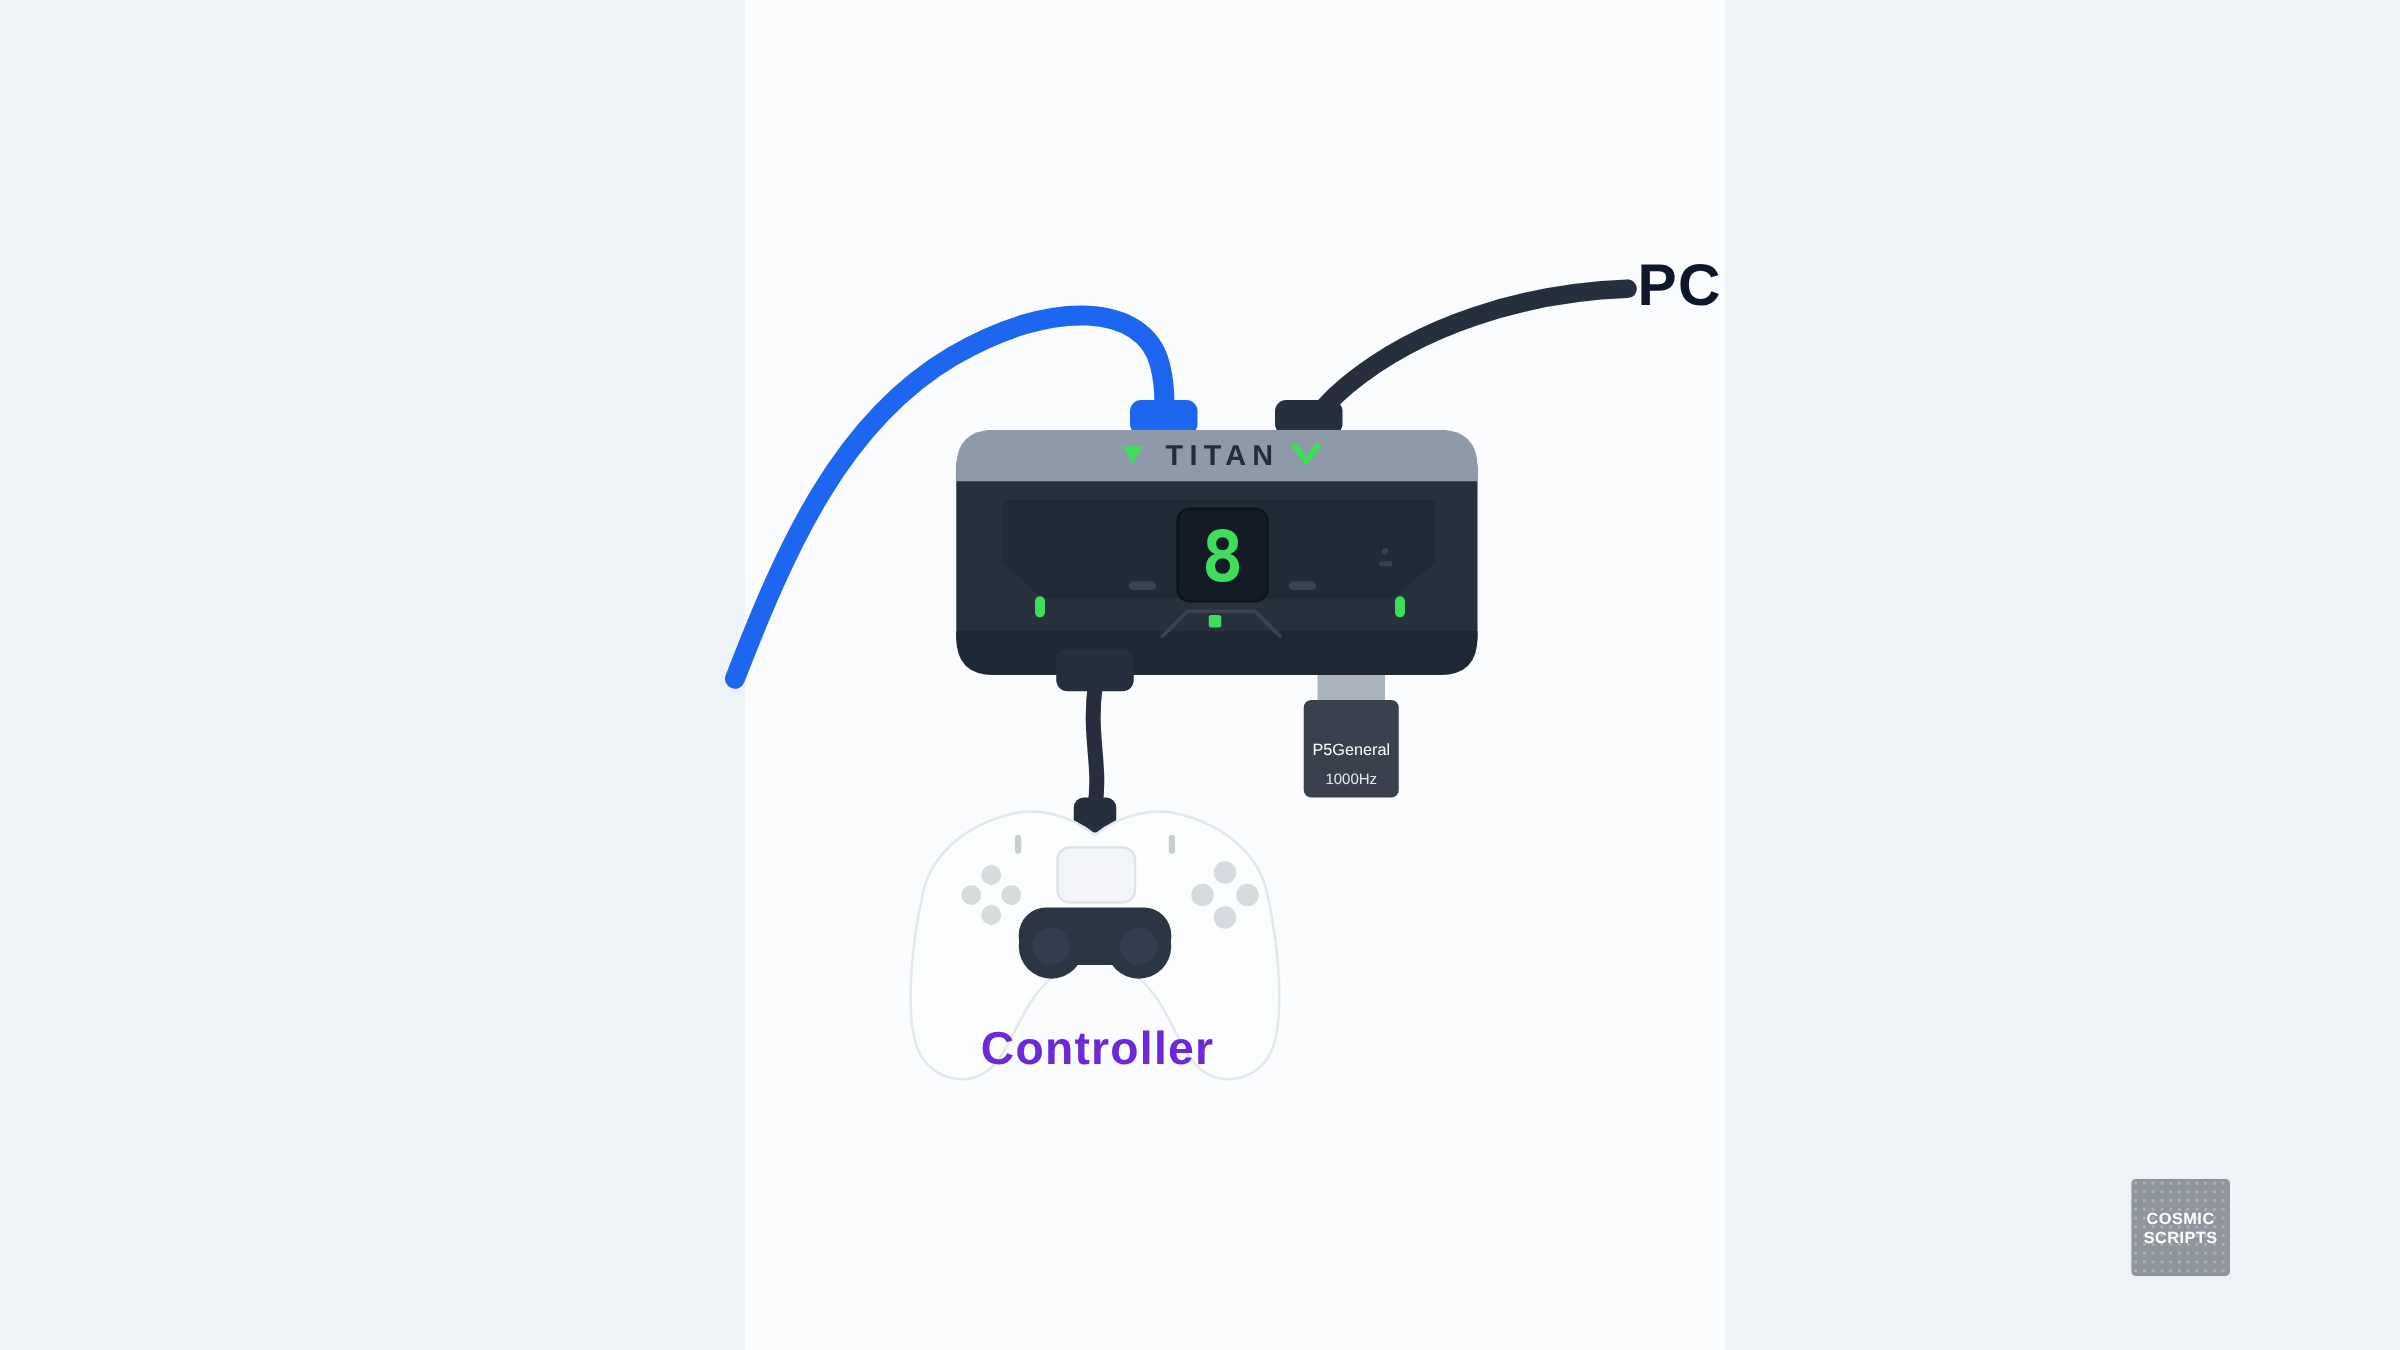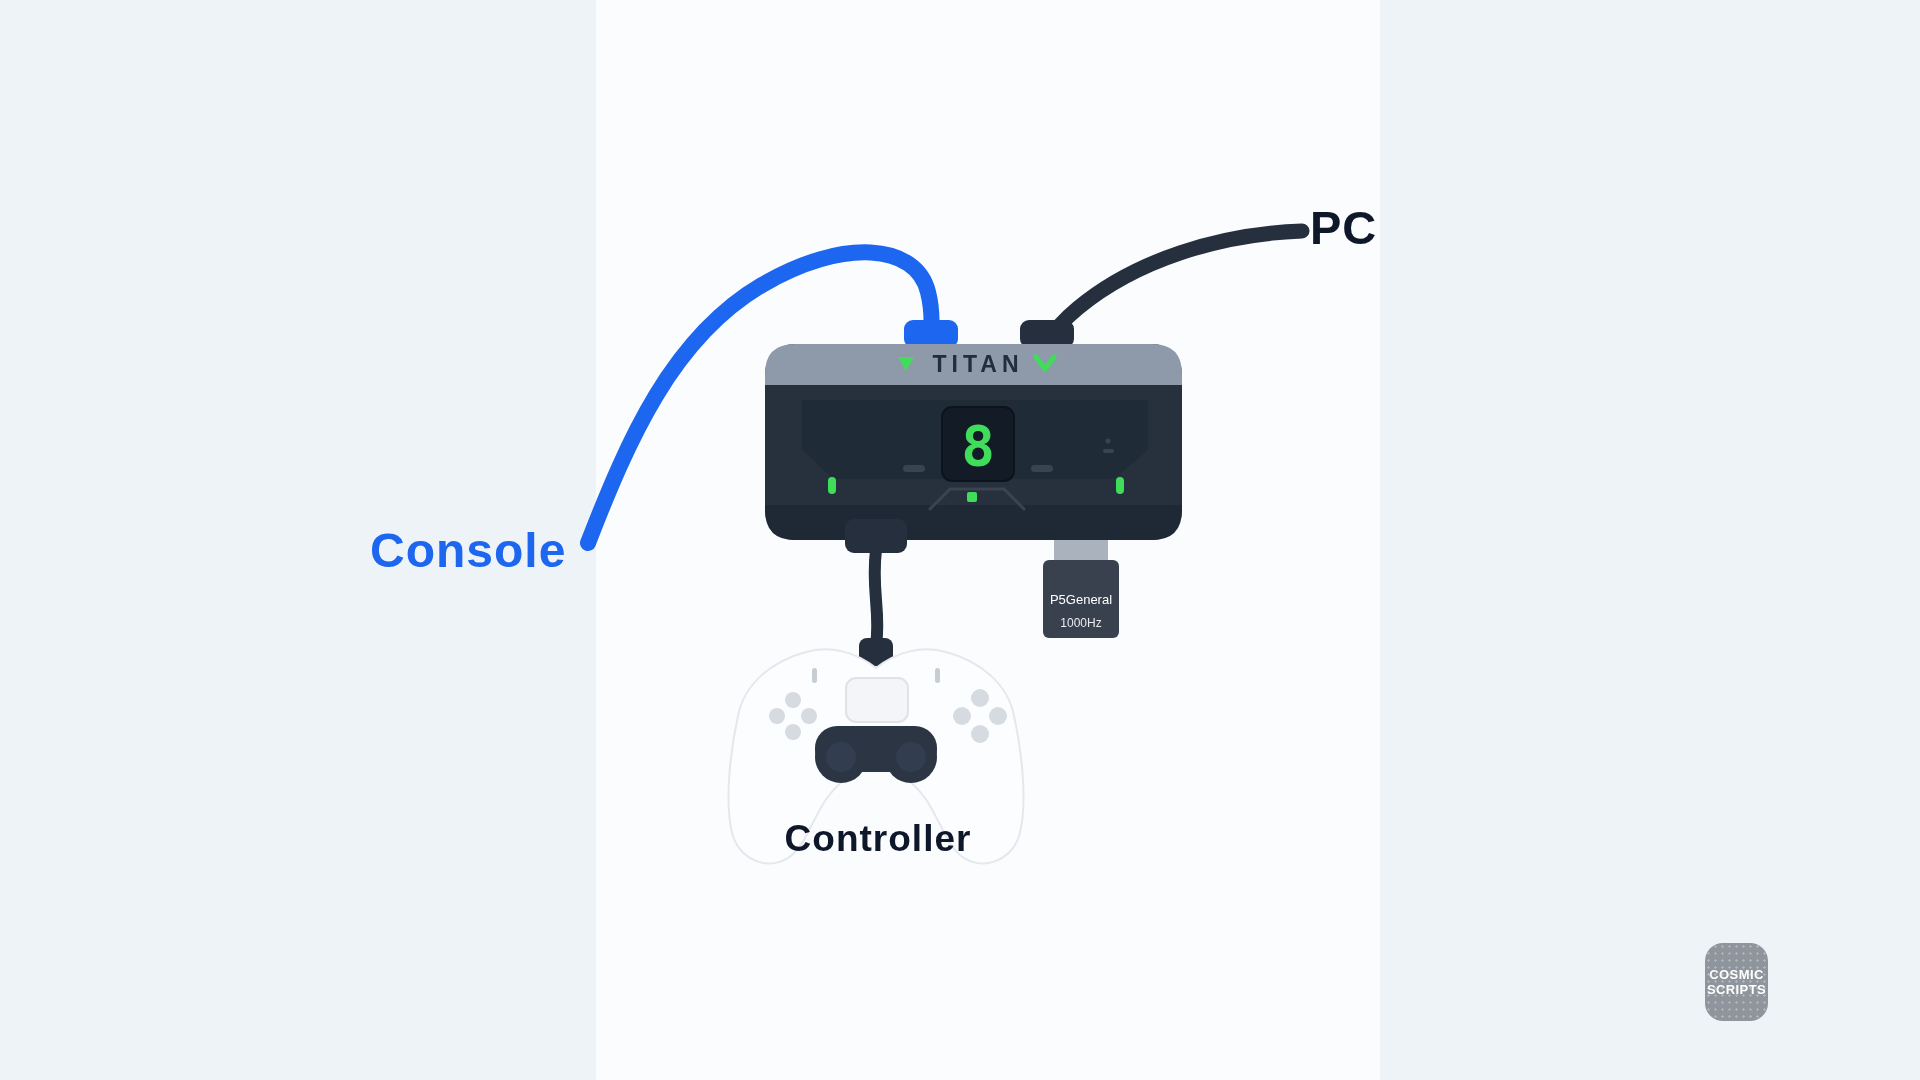--- a/index.html
+++ b/index.html
@@ -35,24 +35,24 @@
   .ctrl-touchpad{fill:#f3f5f8;stroke:#dfe3e8;stroke-width:2;}
   .ctrl-dark{fill:#2b3544;}
   .ctrl-stick{fill:#323e4f;}
   .ctrl-btn{fill:#d6dbe2;}
   .ctrl-slot{fill:#c7cdd5;}
 
   
   .label{position:absolute;font-weight:700;white-space:nowrap;}
   .label-console{left:370px;top:523px;font-size:48px;color:var(--console-blue,#1c66f0);letter-spacing:1px;}
   .label-pc{left:1310px;top:200px;font-size:47px;color:#0f172a;letter-spacing:1px;}
-  .label-controller{left:878px;top:818px;transform:translateX(-50%);font-size:37px;color:#0f172a;letter-spacing:1px;}
+  .label-controller{left:878px;top:818px;transform:translateX(-50%);font-size:37px;color:#6d28d9;letter-spacing:1px;}
 
   .watermark{
-    position:absolute;left:1705px;top:943px;width:63px;height:78px;border-radius:18px;
+    position:absolute;left:1705px;top:943px;width:79px;height:78px;border-radius:4px;
     background-color:#8f959c;
     background-image:radial-gradient(rgba(255,255,255,.28) 1px, transparent 1.4px);
     background-size:7px 7px;
     display:flex;flex-direction:column;align-items:center;justify-content:center;
     color:#ffffff;font-weight:700;font-size:13px;letter-spacing:.4px;line-height:15px;
   }
 </style>
 </head>
 <body>
 
@@ -134,21 +134,20 @@
       <circle class="ctrl-btn" cx="980" cy="698" r="9"></circle>
       <circle class="ctrl-btn" cx="980" cy="734" r="9"></circle>
       <circle class="ctrl-btn" cx="962" cy="716" r="9"></circle>
       <circle class="ctrl-btn" cx="998" cy="716" r="9"></circle>
 
       <rect class="ctrl-slot" x="812" y="668" width="5" height="15" rx="2.5"></rect>
       <rect class="ctrl-slot" x="935" y="668" width="5" height="15" rx="2.5"></rect>
     </g>
   </svg>
 
-  <div class="label label-console">Console</div>
   <div class="label label-pc">PC</div>
   <div class="label label-controller">Controller</div>
 
   <div class="watermark">
     <span>COSMIC</span>
     <span>SCRIPTS</span>
   </div>
 </div>
 
 </body></html>

